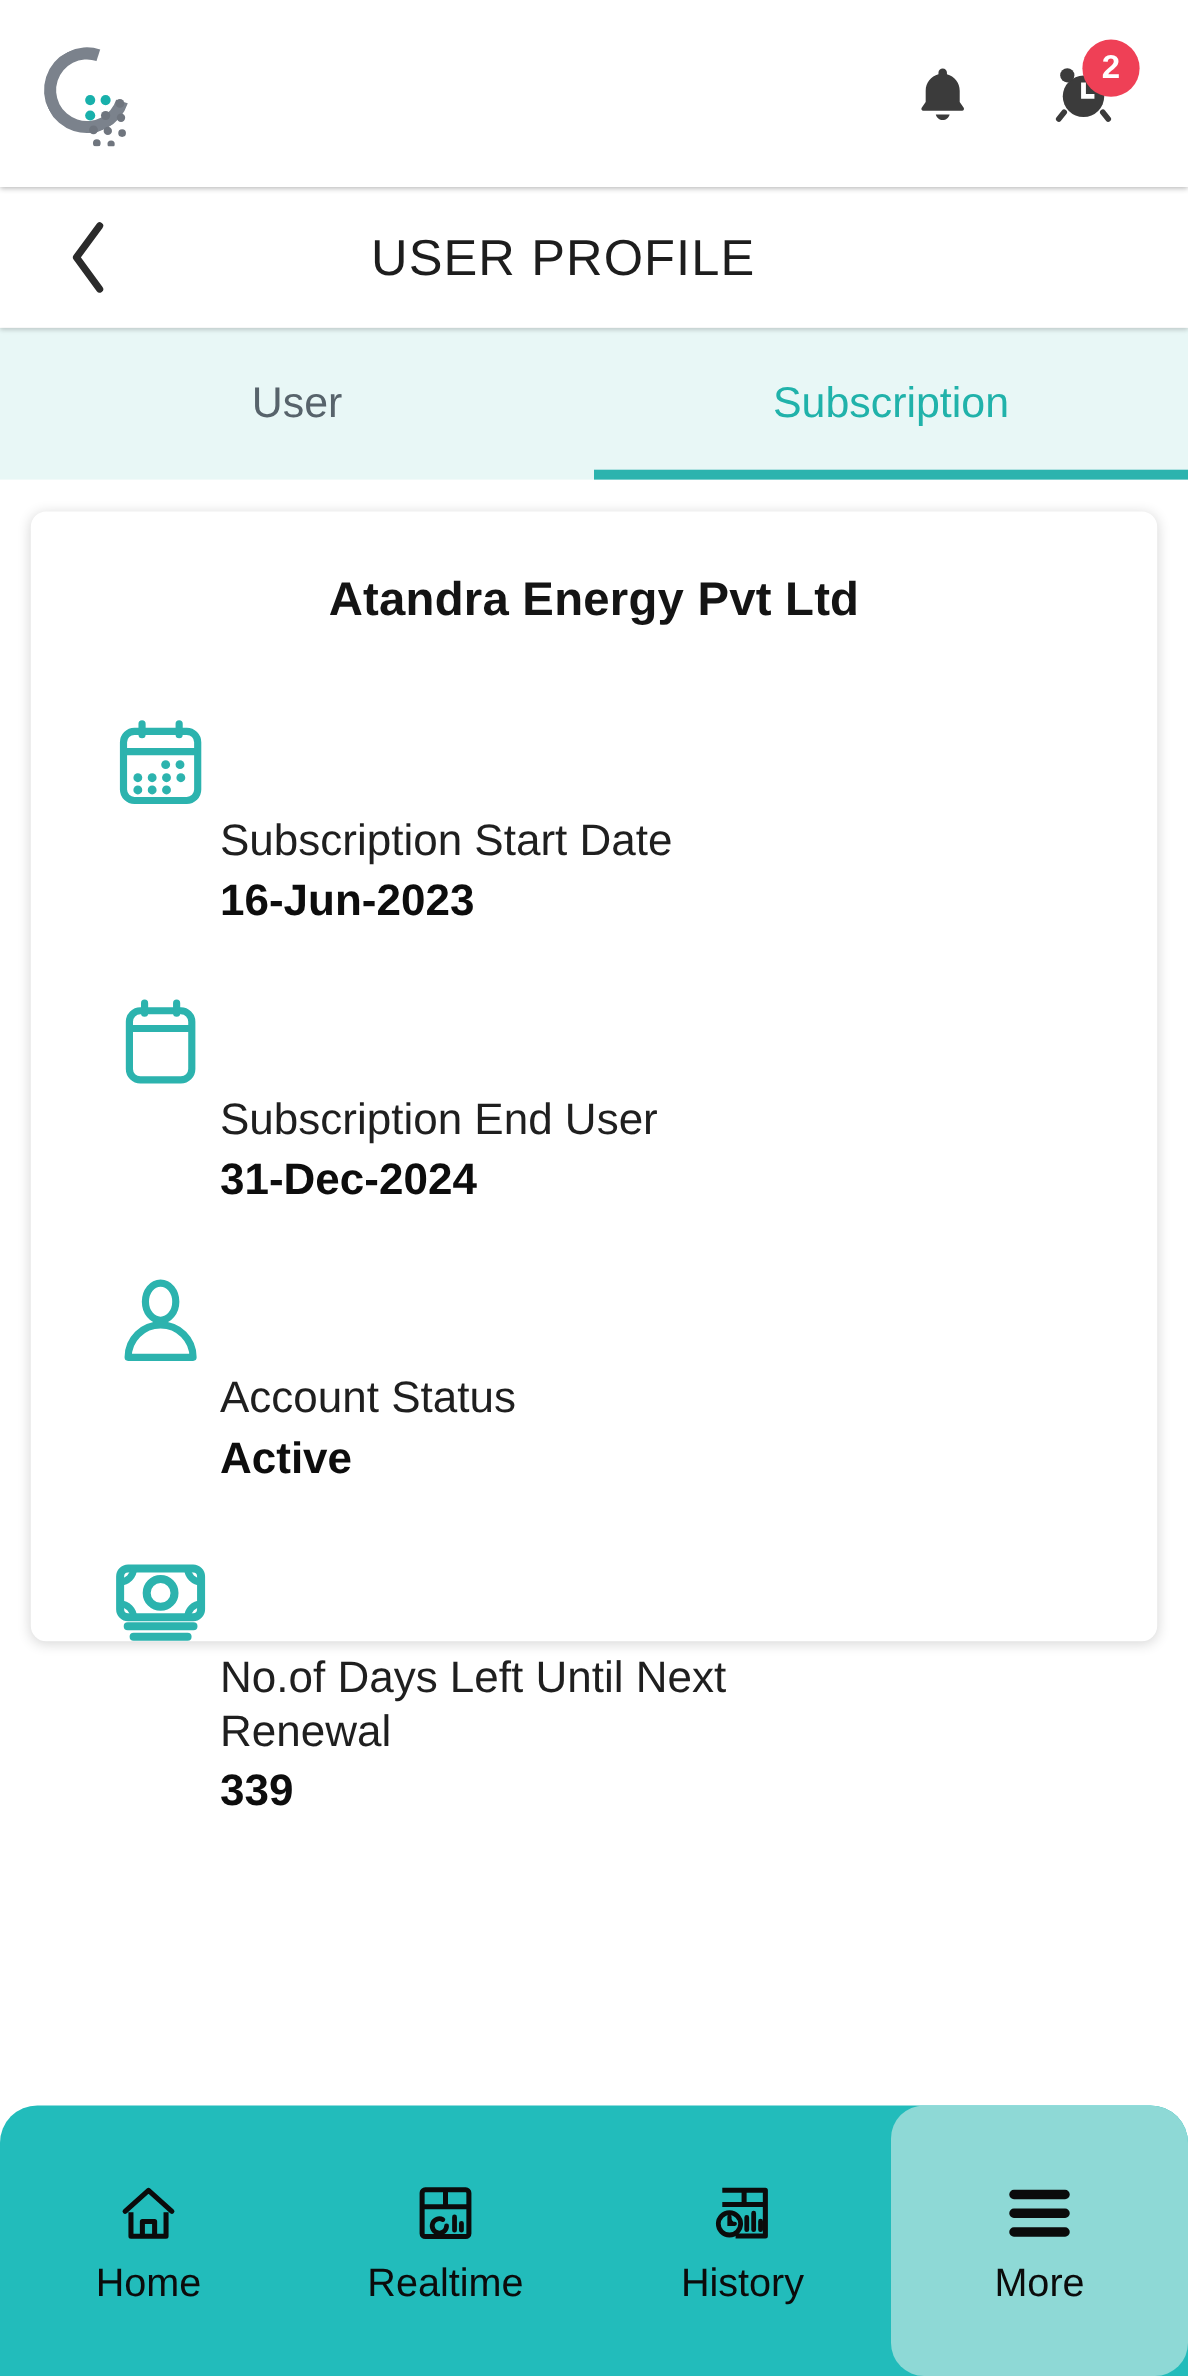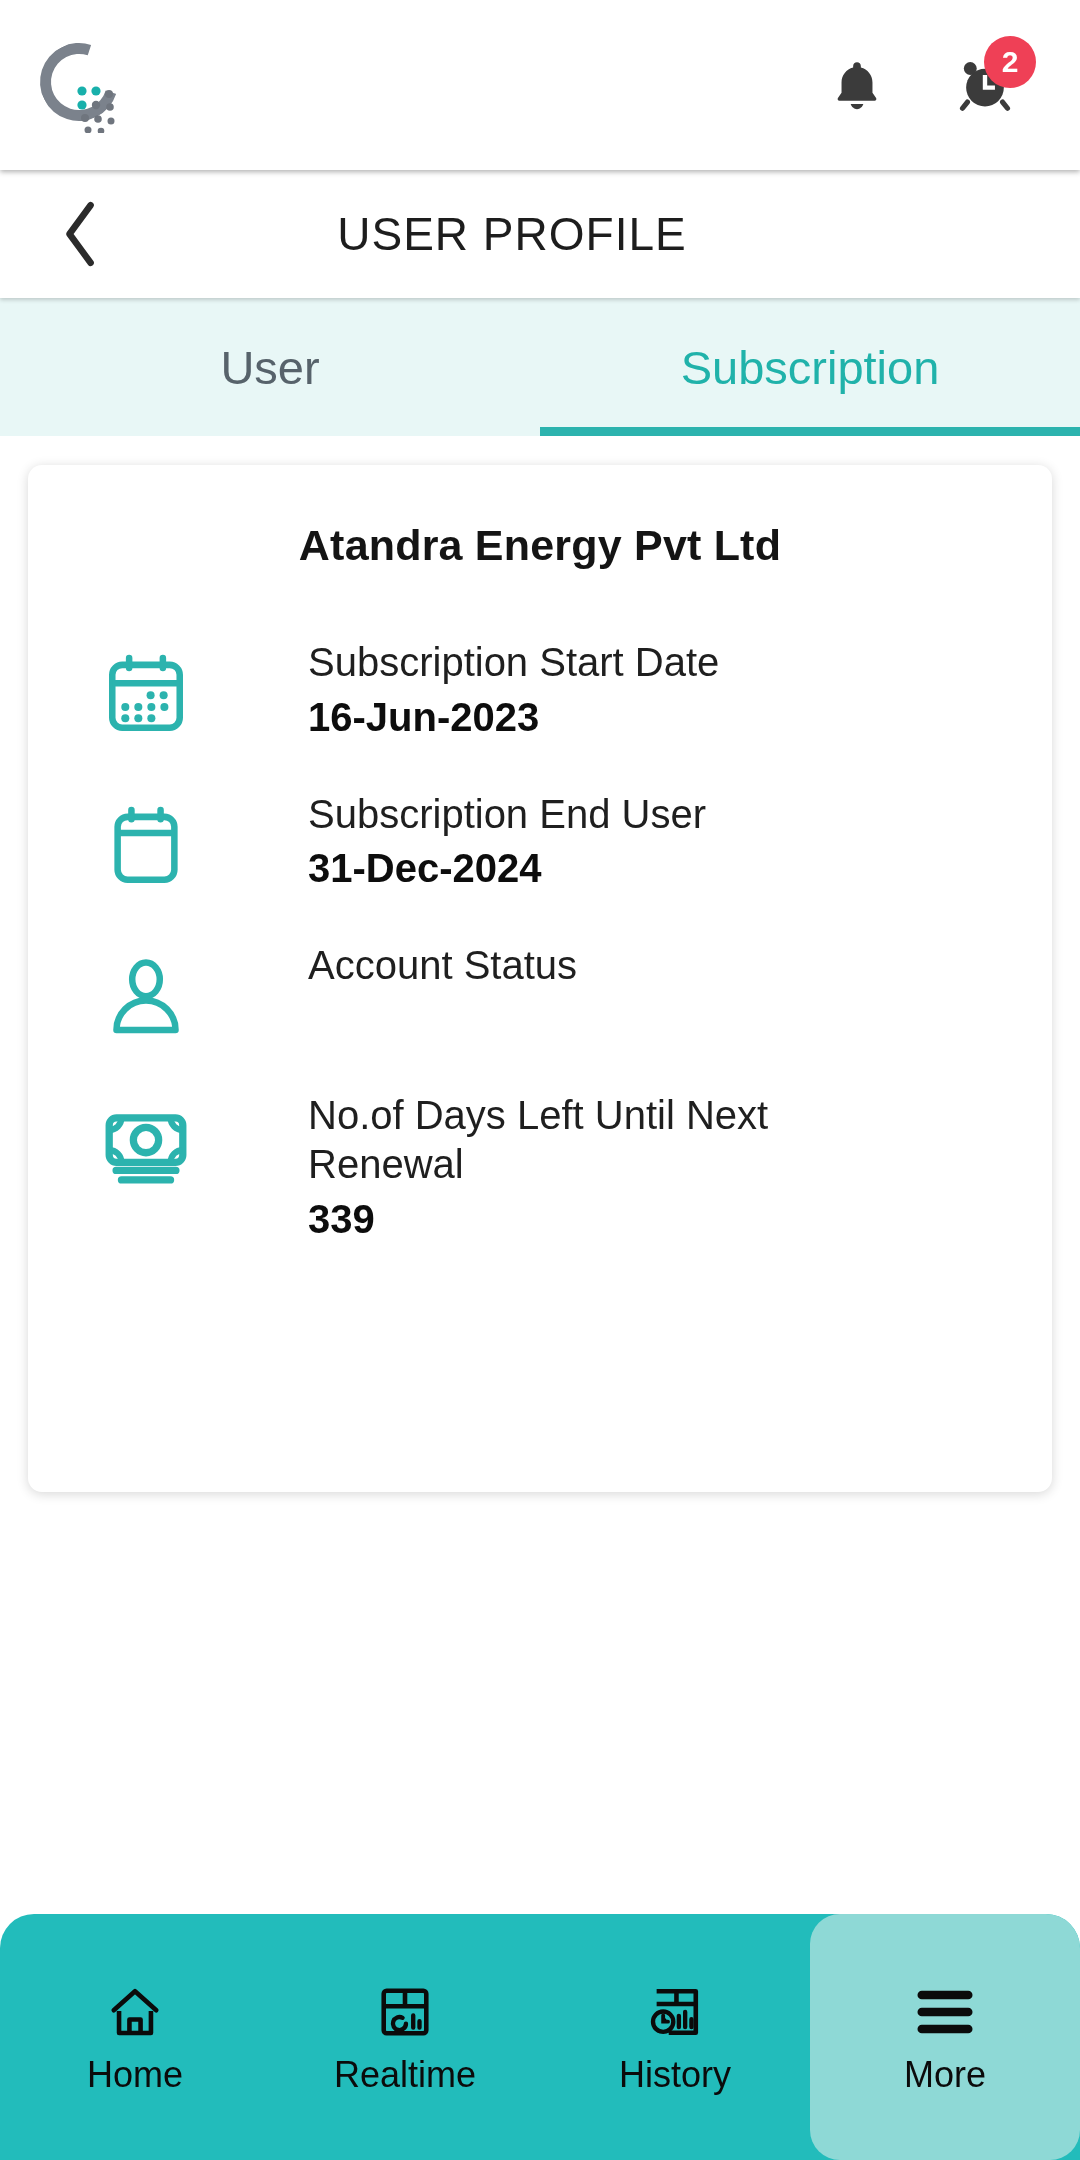--- a/index.html
+++ b/index.html
@@ -117,21 +117,21 @@
     height: 138px;
     background: #e8f7f6;
     display: flex;
     z-index: 3;
   }
   .tab {
     flex: 1;
     display: flex;
     align-items: center;
     justify-content: center;
-    font-size: 47px;
+    font-size: 39px;
     color: #57636b;
     position: relative;
   }
   .tab.active { color: #20b2aa; }
   .tab.active::after {
     content: "";
     position: absolute;
     left: 0; right: 0;
     bottom: 0;
     height: 9px;
@@ -158,20 +158,21 @@
     padding: 0 40px;
     letter-spacing: 0.2px;
   }
 
   .rows { margin-top: 68px; }
   .row {
     display: flex;
     align-items: flex-start;
     padding: 0 0 0 72px;
     margin-bottom: 48px;
+    flex-direction: column;
   }
   .row-icon {
     width: 108px;
     min-width: 108px;
     padding-top: 10px;
     display: flex;
     justify-content: flex-start;
   }
   .row-text { padding-left: 100px; }
   .row-label {
@@ -328,20 +329,21 @@
 
       <div class="row">
         <div class="row-icon">
           <svg width="92" height="92" viewBox="0 0 24 24">
             <ellipse cx="12" cy="7.4" rx="3.6" ry="4.4" fill="none" stroke="#2cb3ae" stroke-width="1.7"></ellipse>
             <path d="M4.3 20.6a7.7 7.7 0 0 1 15.4 0z" fill="none" stroke="#2cb3ae" stroke-width="1.7" stroke-linejoin="round"></path>
           </svg>
         </div>
         <div class="row-text">
           <div class="row-label">Account Status</div>
+          <div class="row-value">Active</div>
         </div>
       </div>
 
       <div class="row">
         <div class="row-icon">
           <svg width="92" height="92" viewBox="0 0 24 24">
             <rect x="2.4" y="4.4" width="19.2" height="11.6" rx="1.9" fill="none" stroke="#2cb3ae" stroke-width="1.9"></rect>
             <circle cx="12" cy="10.2" r="3.3" fill="none" stroke="#2cb3ae" stroke-width="1.9"></circle>
             <path d="M2.4 7.6a3.2 3.2 0 0 0 3.2-3.2M21.6 7.6a3.2 3.2 0 0 1-3.2-3.2M2.4 12.8a3.2 3.2 0 0 1 3.2 3.2M21.6 12.8a3.2 3.2 0 0 0-3.2 3.2" fill="none" stroke="#2cb3ae" stroke-width="1.6"></path>
             <path d="M4.2 18.1h15.6M5.6 20.6h12.8" stroke="#2cb3ae" stroke-width="1.9" stroke-linecap="round"></path>

